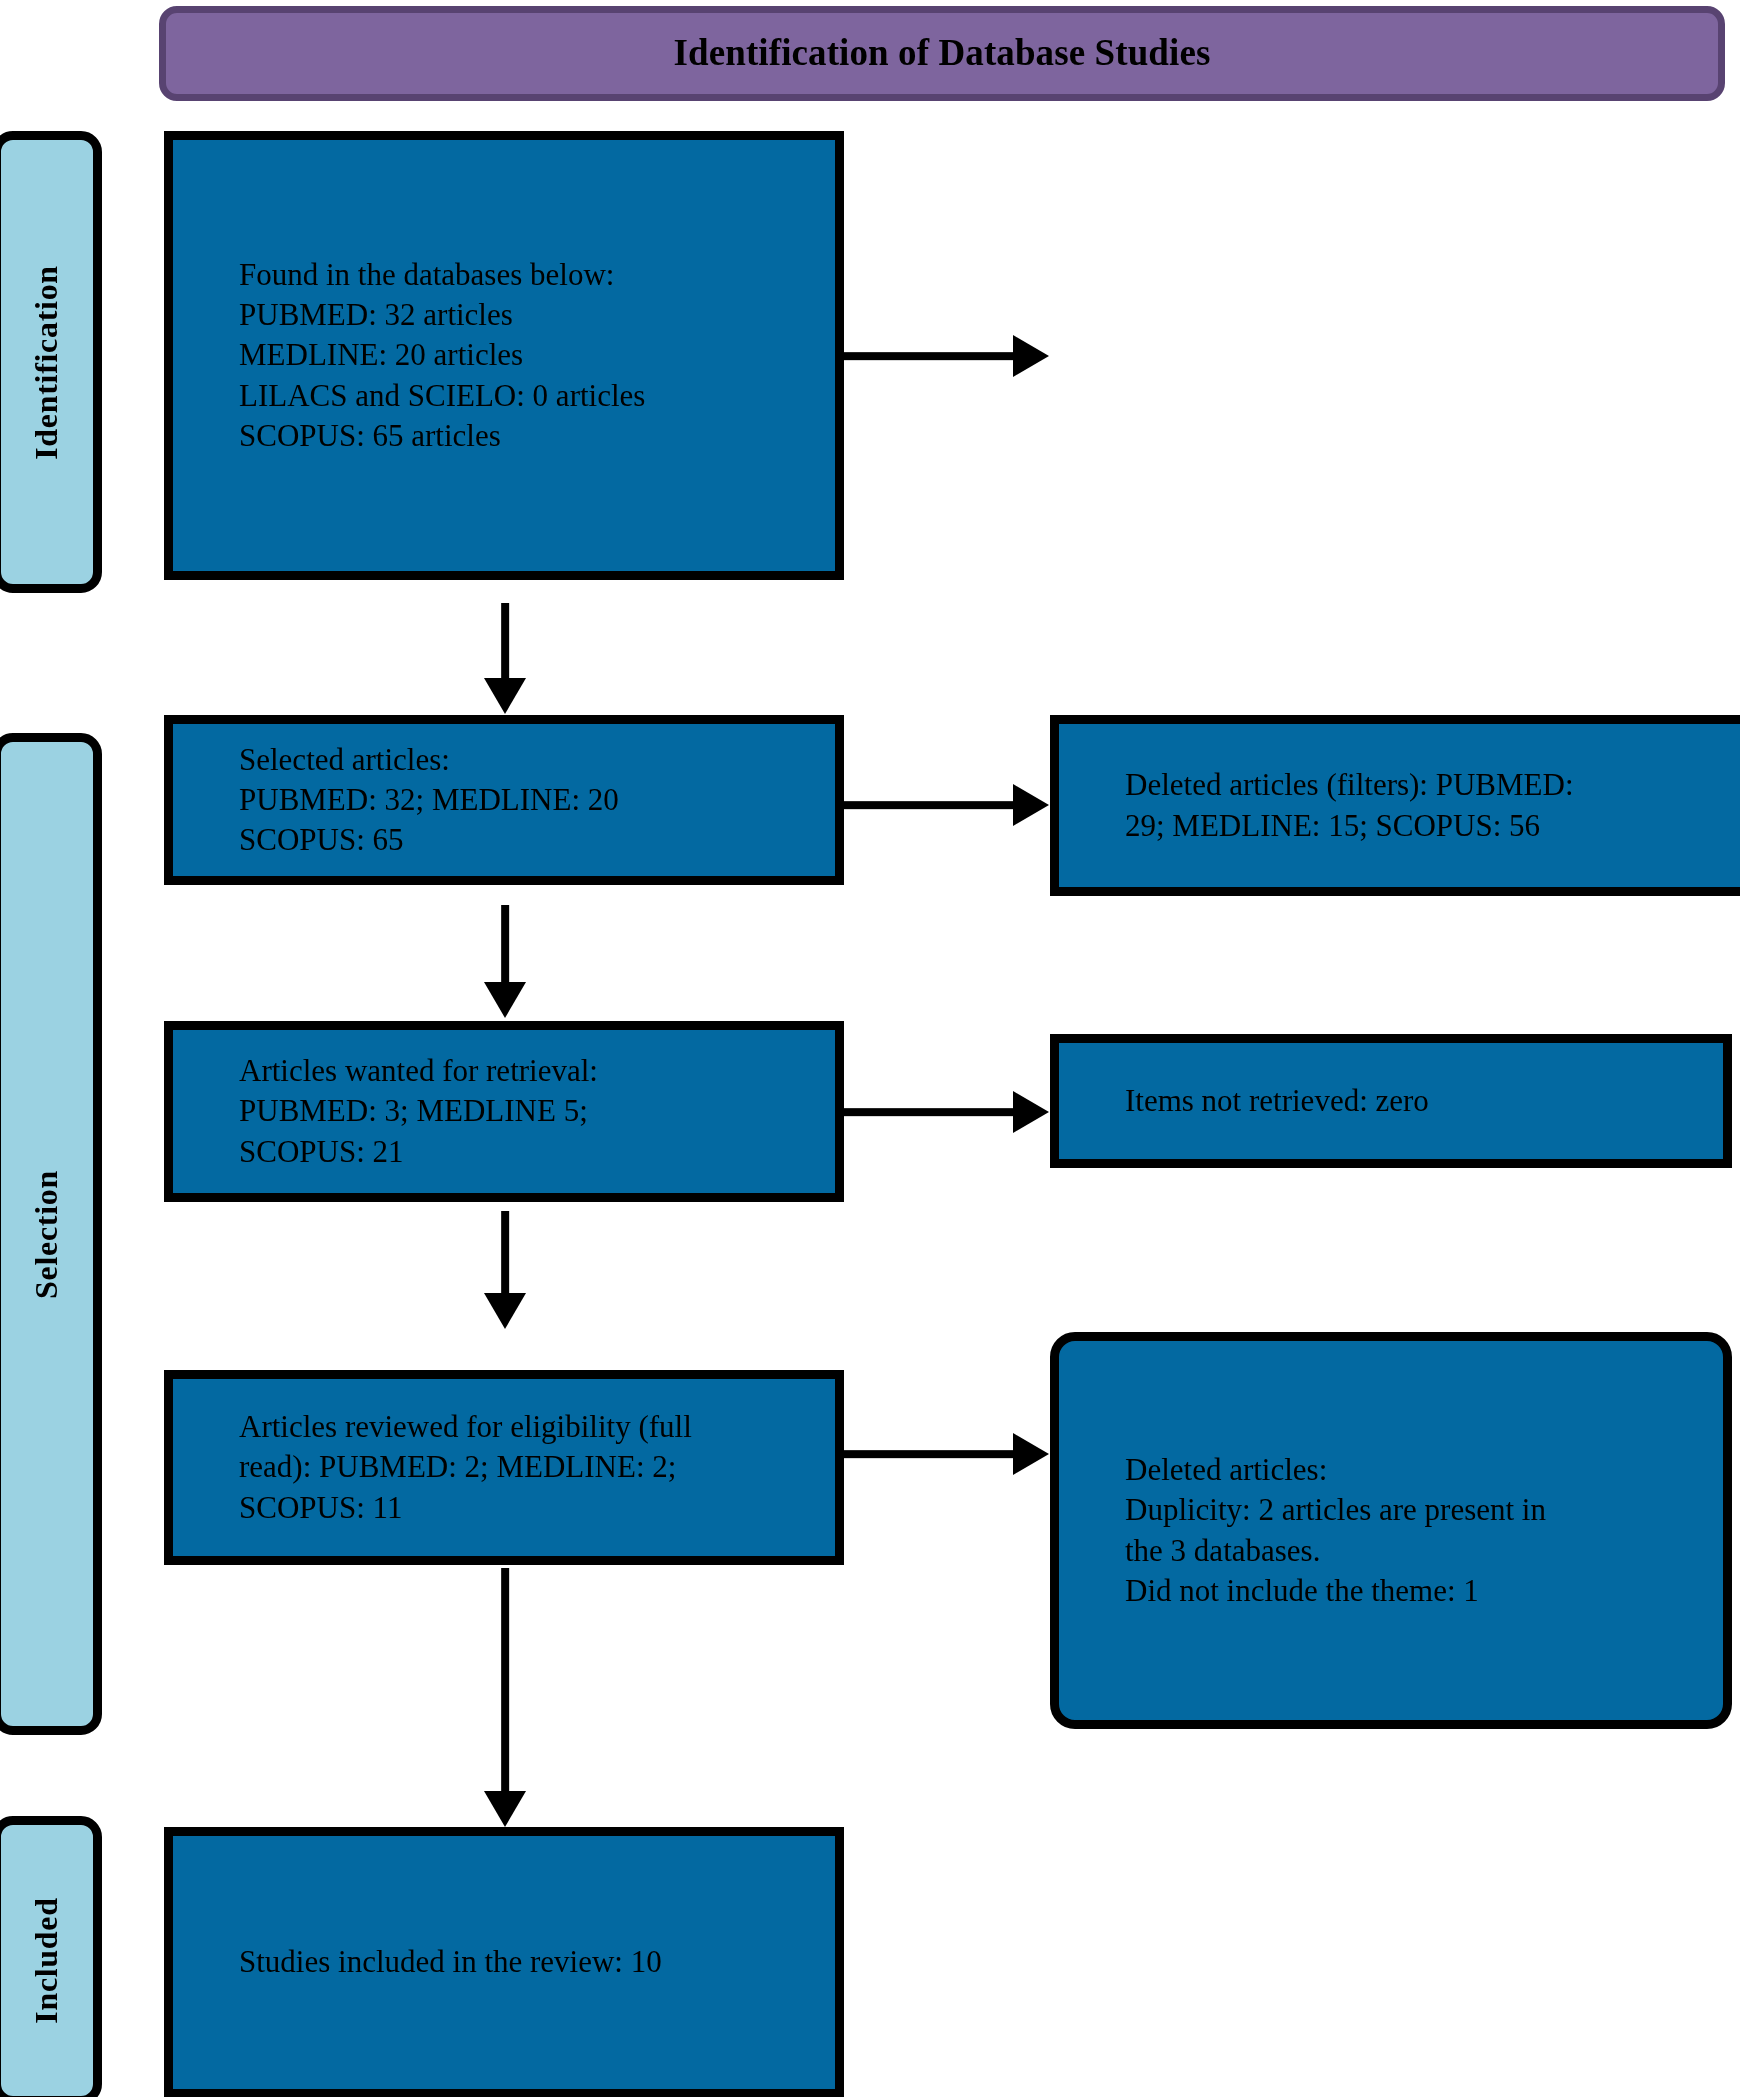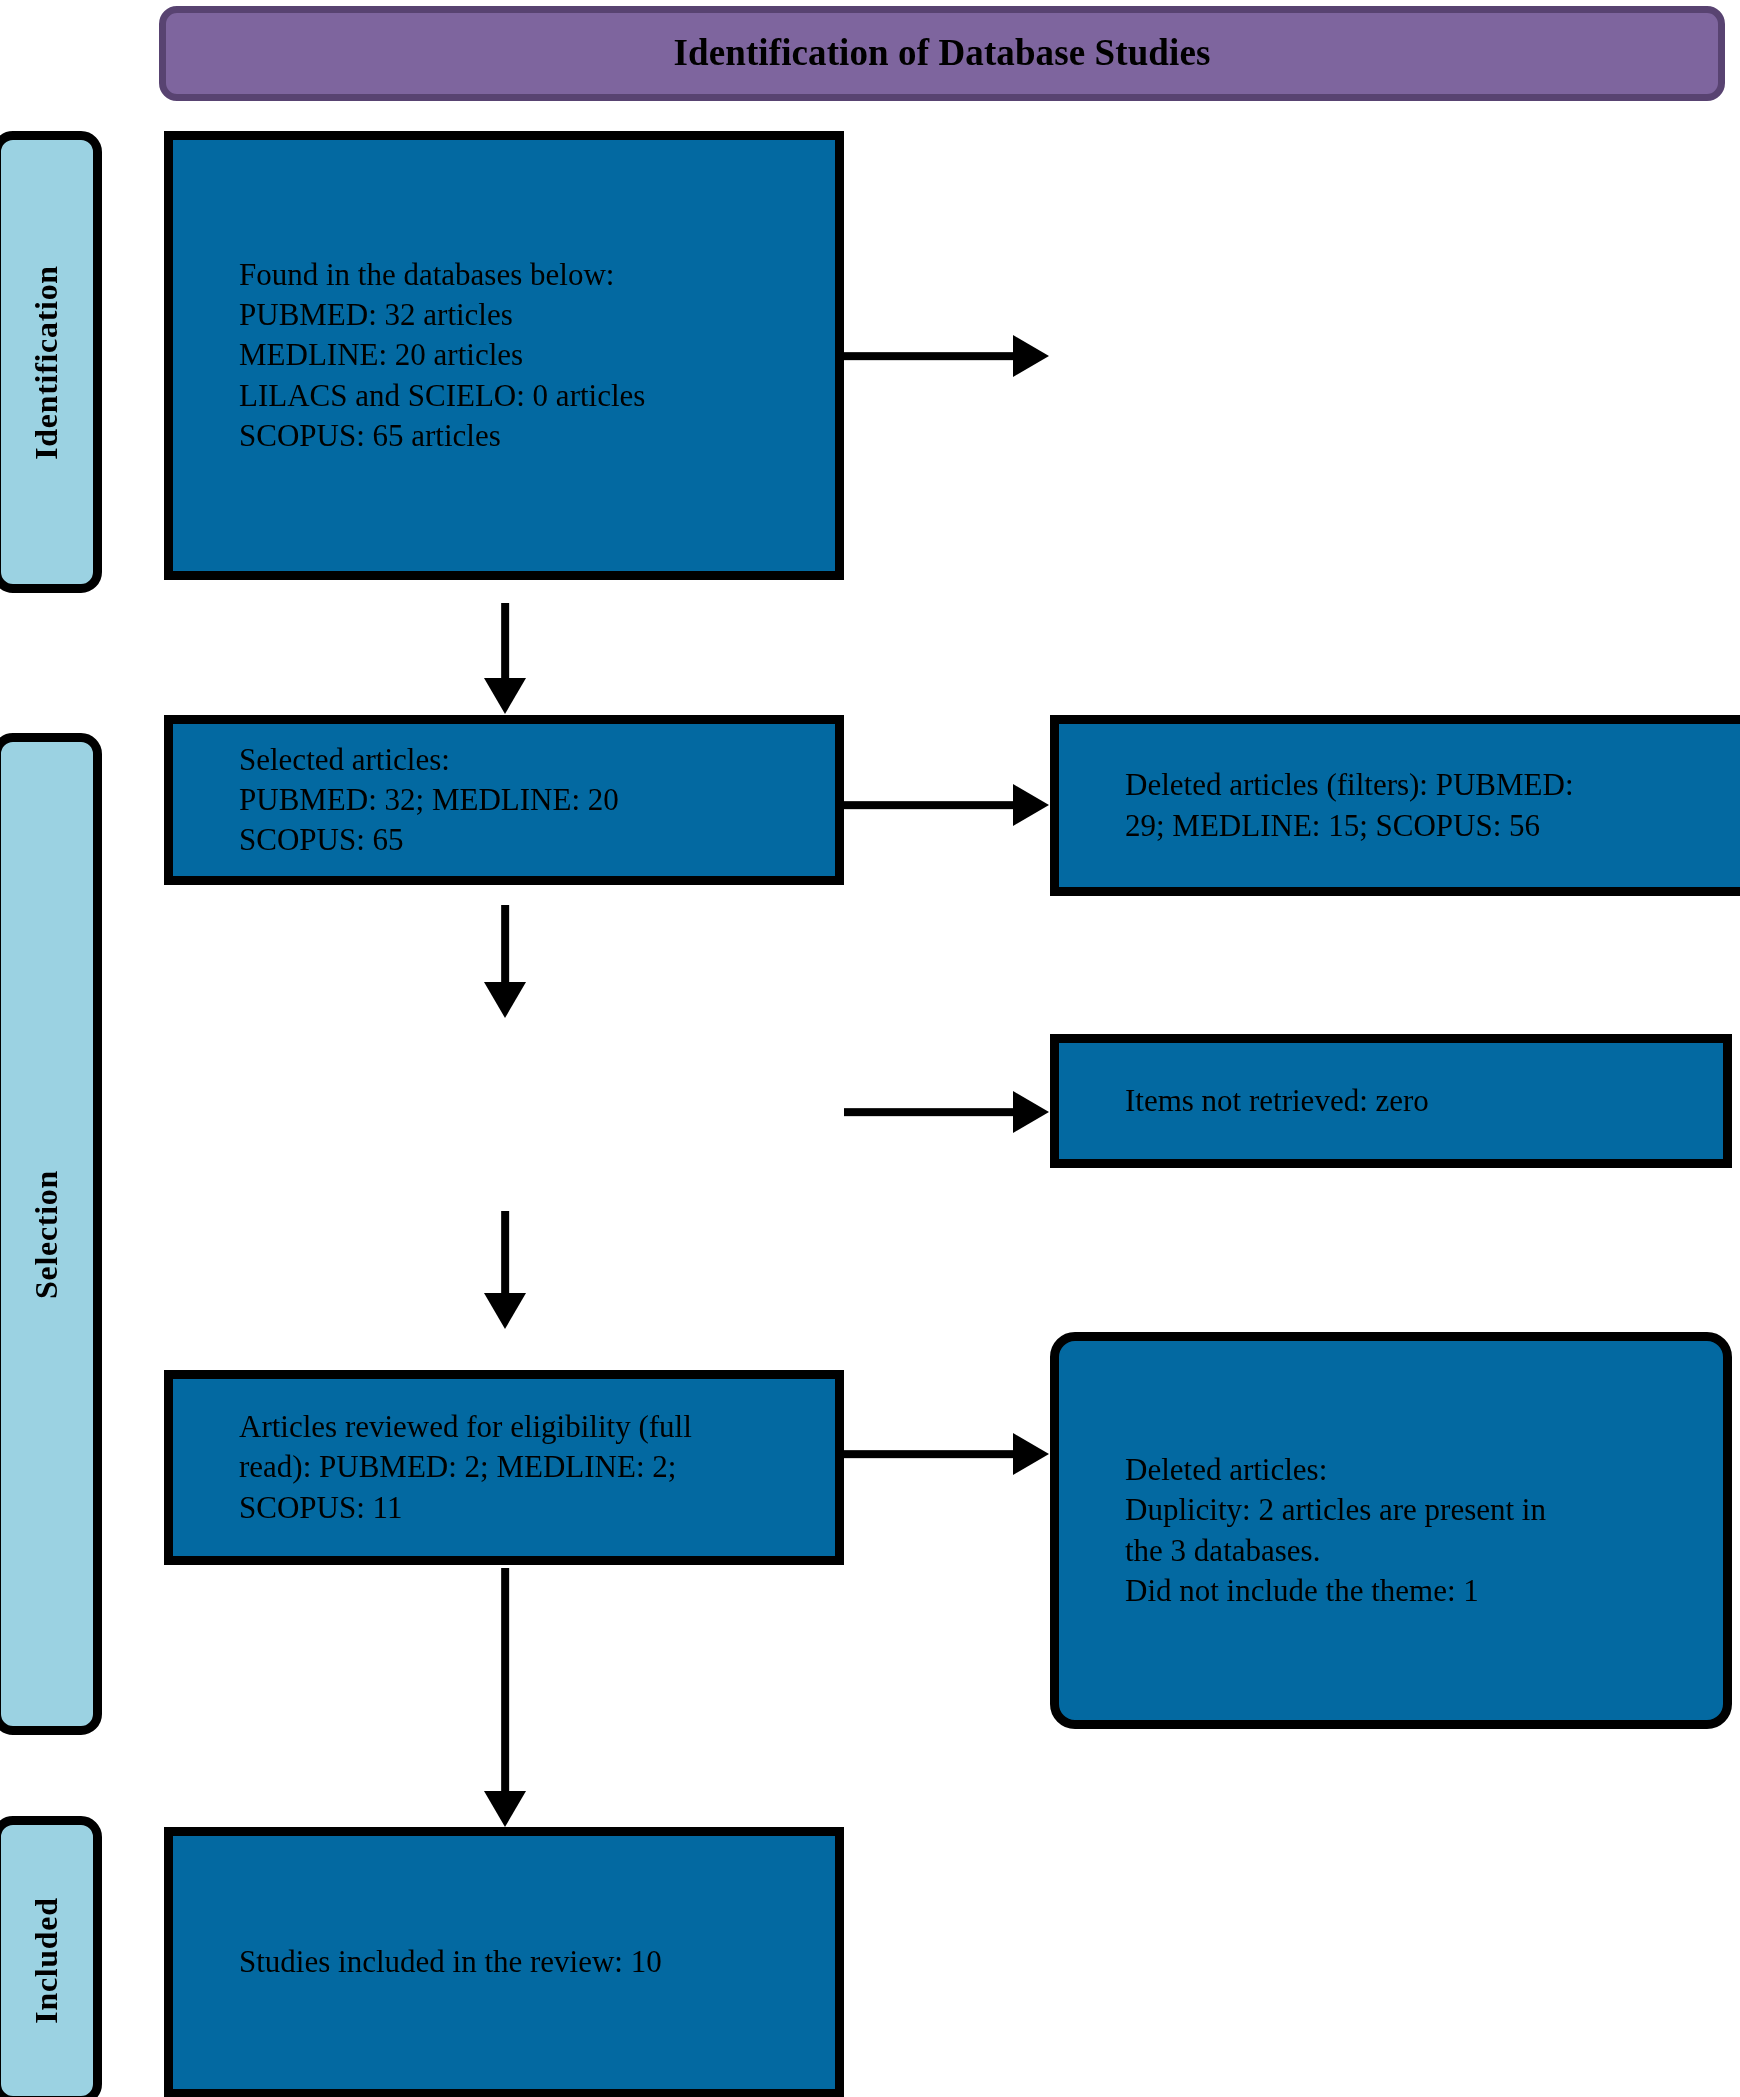--- a/index.html
+++ b/index.html
@@ -180,20 +180,25 @@
   <div class="arrow-h" style="left:844px; top:805px; width:205px;">
     <div class="shaft" style="width:171px;"></div>
     <div class="head" style="left:169px;"></div>
   </div>
 
   <div class="arrow-v" style="left:505px; top:905px; height:111px;">
     <div class="shaft" style="height:78px;"></div>
     <div class="head" style="top:77px;"></div>
   </div>
 
+  <div class="flow-box" style="left:164px; top:1021px; width:680px; height:181px;">
+    <div class="box-text">Articles wanted for retrieval:
+PUBMED: 3; MEDLINE 5;
+SCOPUS: 21</div>
+  </div>
 
   <div class="flow-box" style="left:1050px; top:1034px; width:682px; height:134px;">
     <div class="box-text">Items not retrieved: zero</div>
   </div>
 
   <div class="arrow-h" style="left:844px; top:1112px; width:205px;">
     <div class="shaft" style="width:171px;"></div>
     <div class="head" style="left:169px;"></div>
   </div>
 

